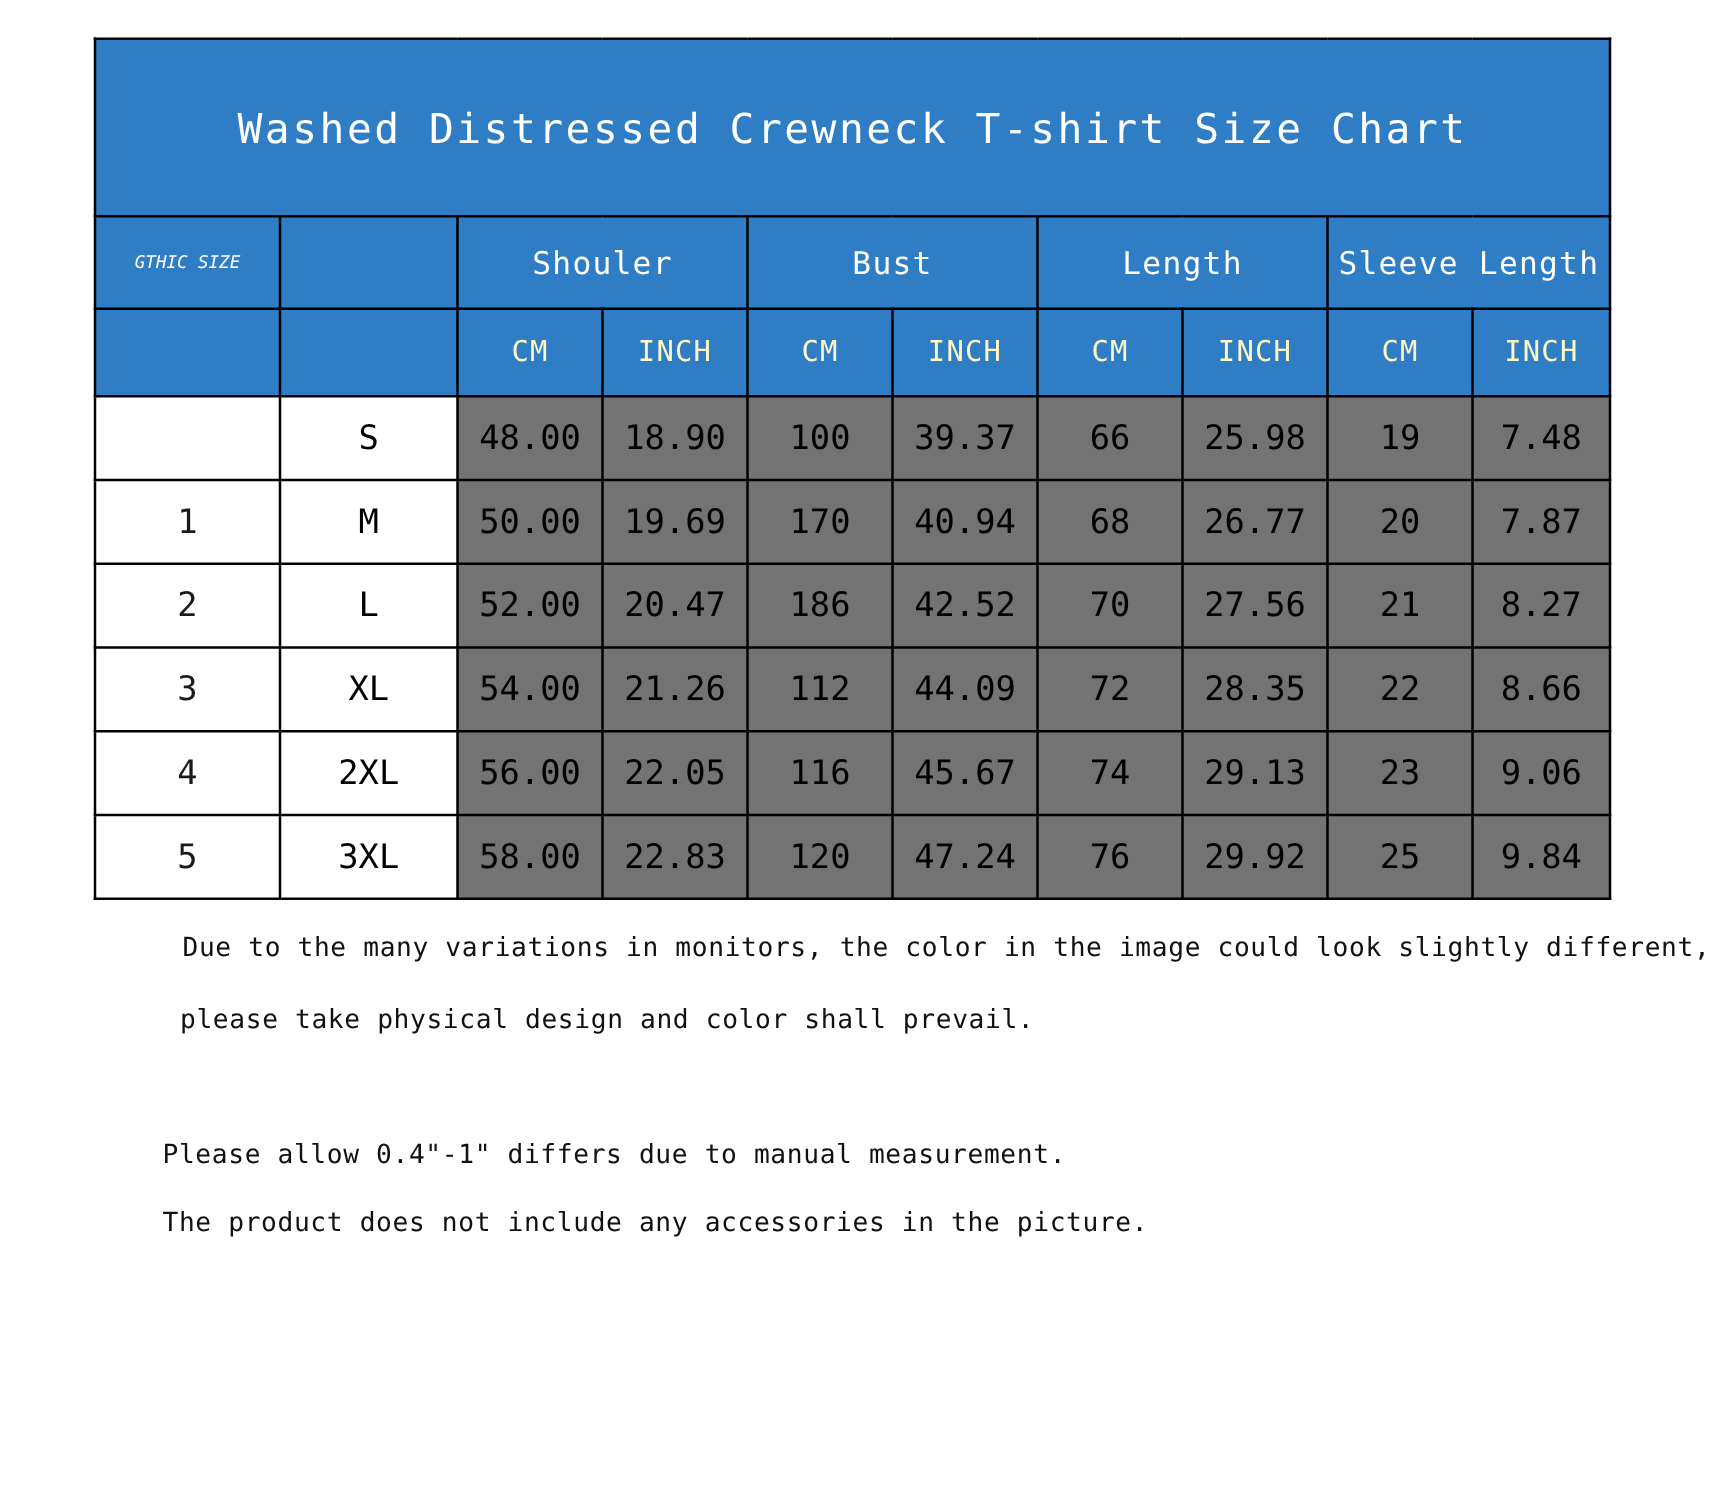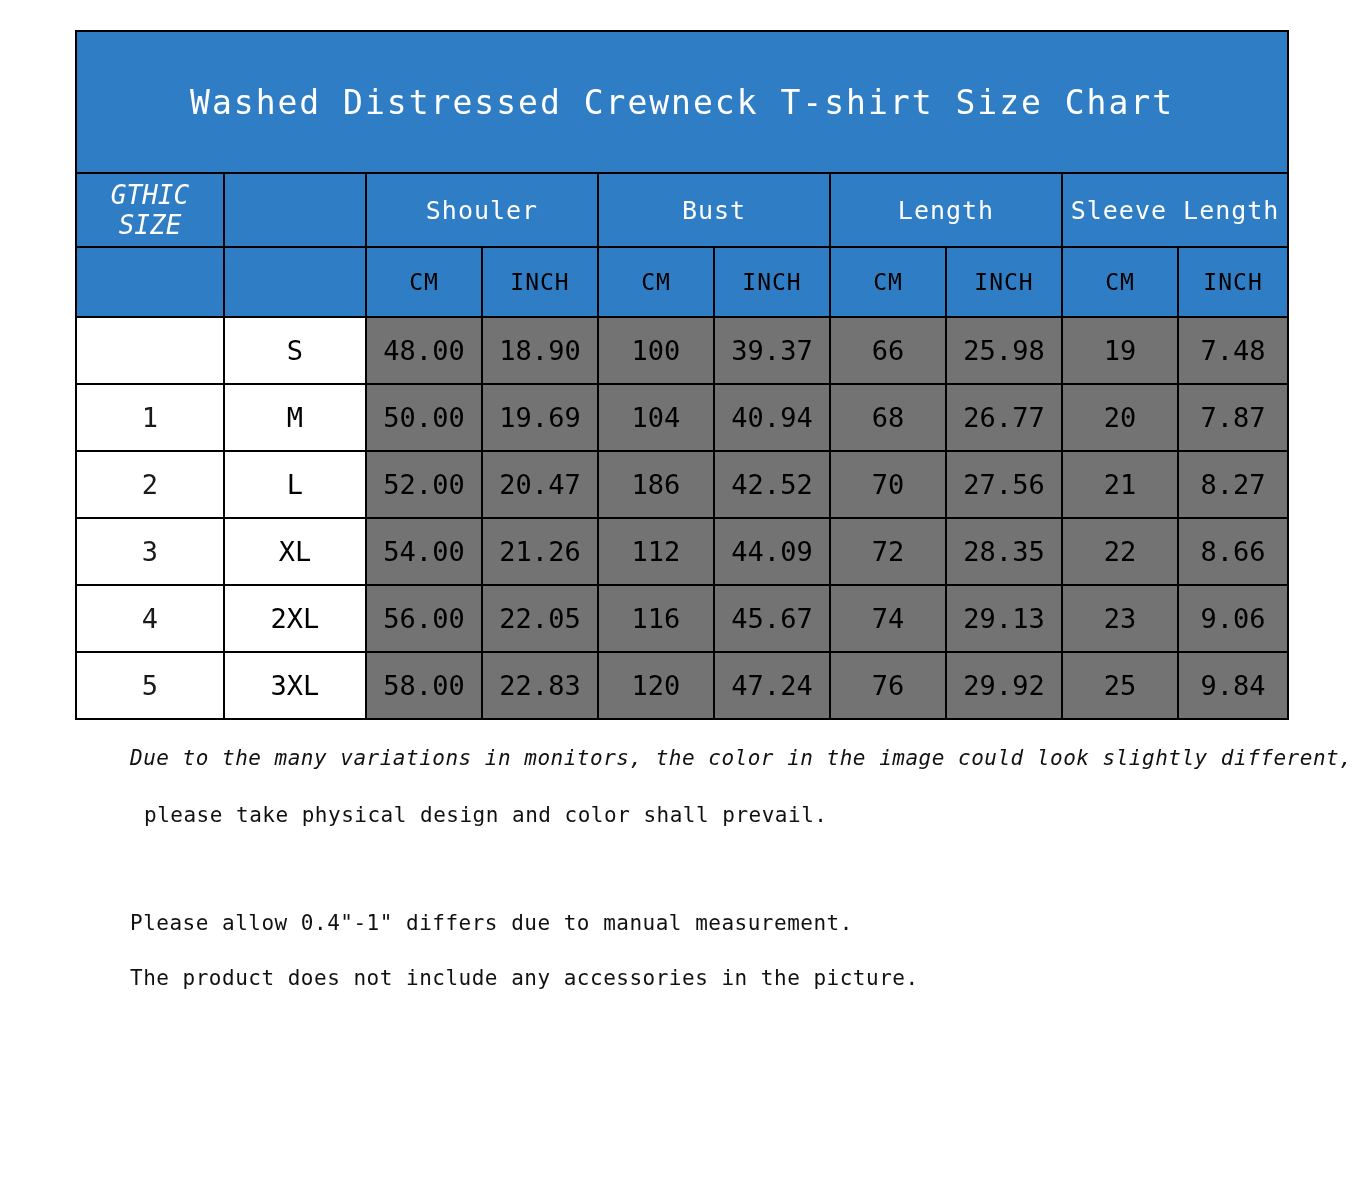--- a/index.html
+++ b/index.html
@@ -52,29 +52,29 @@
   .hdr {
     background: #2f7dc4;
     color: #ffffff;
     font-size: 25px;
     height: 72px;
     letter-spacing: 1px;
     margin-top: 16px;
   }
   .hdr-sub {
     background: #2f7dc4;
-    color: #000000;
+    color: #fef9c3;
     font-size: 23px;
     height: 68px;
     letter-spacing: 1px;
   }
   .gthic {
     background: #2f7dc4;
     color: #ffffff;
-    font-size: 26px;
+    font-size: 14px;
     font-style: italic;
     font-family: "Liberation Sans", sans-serif;
     font-weight: 600;
     text-align: left;
     padding-left: 8px;
     letter-spacing: 0px;
   }
   .data-cell {
     font-size: 27px;
     height: 65px;
@@ -100,21 +100,21 @@
     width: 1180px;
   }
   .note-line {
     font-family: "DejaVu Sans Mono", monospace;
     font-size: 21px;
     color: #111111;
     line-height: 1.0;
     letter-spacing: 0.5px;
     white-space: pre;
   }
-  .note-p1-l1 { position: absolute; left: 0px;  top: 0px; font-style: italic; }
+  .note-p1-l1 { position: absolute; left: 16px;  top: 0px; }
   .note-p1-l2 { position: absolute; left: 14px; top: 57px; }
   .note-p2-l1 { position: absolute; left: 0px;  top: 165px; }
   .note-p2-l2 { position: absolute; left: 0px;  top: 220px; text-align: right; }
 </style>
 </head>
 <body>
 
 <div class="page">
 
   <div class="chart-wrap">
@@ -167,21 +167,21 @@
           <td class="data-cell">25.98</td>
           <td class="data-cell">19</td>
           <td class="data-cell">7.48</td>
         </tr>
 
         <tr>
           <td class="idx-cell">1</td>
           <td class="size-cell">M</td>
           <td class="data-cell">50.00</td>
           <td class="data-cell">19.69</td>
-          <td class="data-cell">104</td>
+          <td class="data-cell">170</td>
           <td class="data-cell">40.94</td>
           <td class="data-cell">68</td>
           <td class="data-cell">26.77</td>
           <td class="data-cell">20</td>
           <td class="data-cell">7.87</td>
         </tr>
 
         <tr>
           <td class="idx-cell">2</td>
           <td class="size-cell">L</td>

